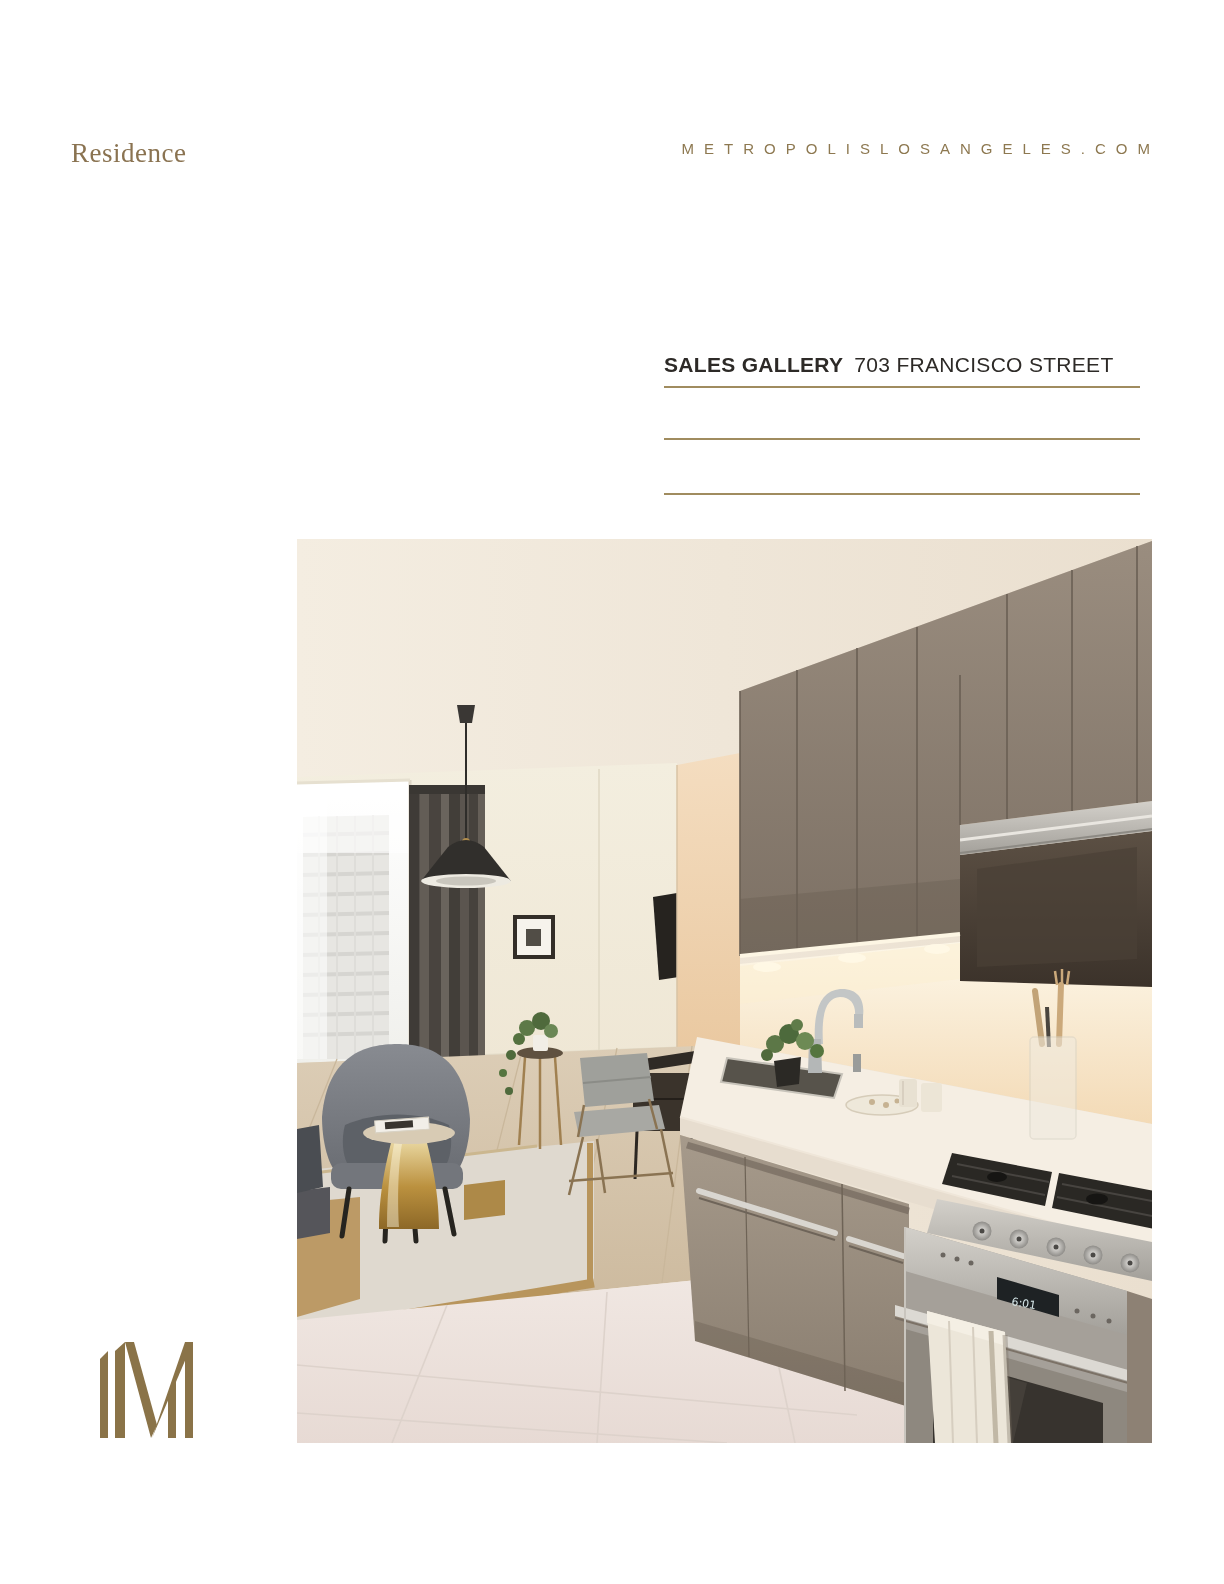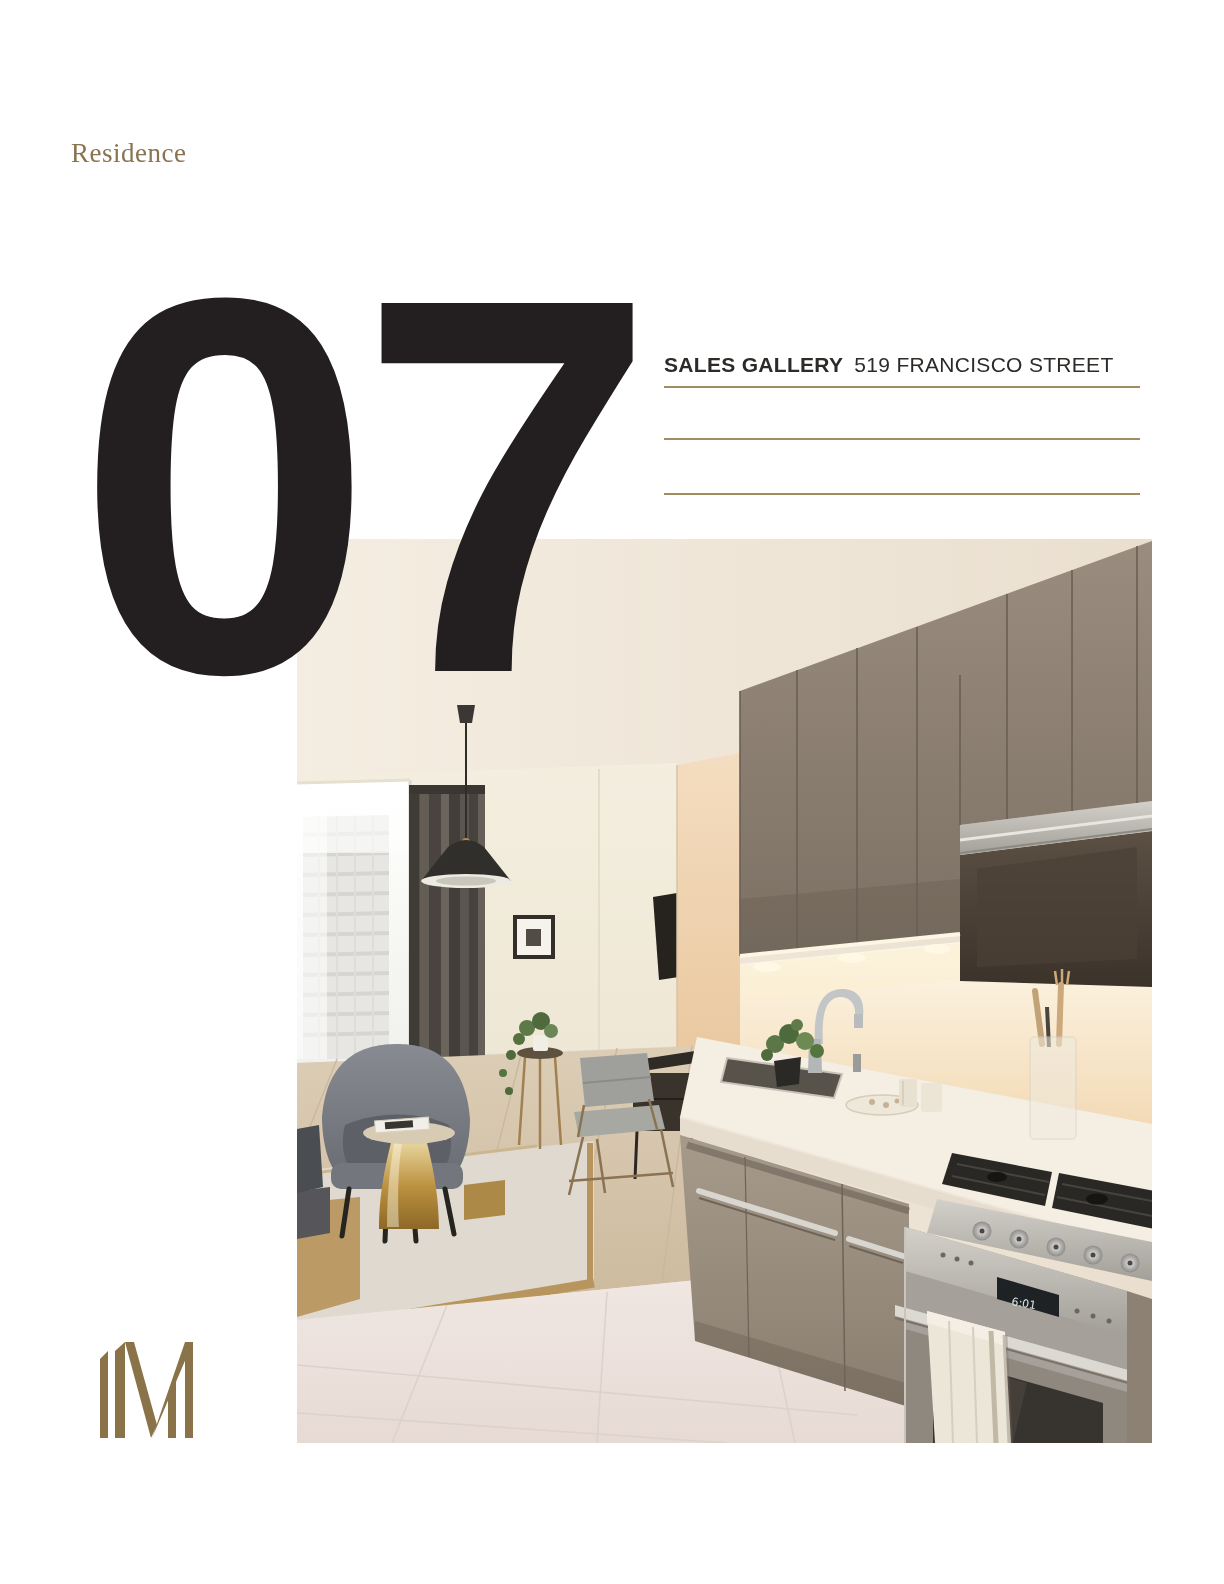--- a/index.html
+++ b/index.html
@@ -51,22 +51,22 @@
     position:absolute;left:100px;top:1342px;width:96px;height:96px;z-index:6;
   }
 </style>
 </head>
 <body>
 
 <div class="page">
 
   <div class="residence">Residence</div>
 
-
-  <div class="unit-number">07</div>
+  <div class="website">METROPOLISLOSANGELES.COM</div>
+
 
   <div class="photo-wrap">
     <svg viewBox="0 0 855 904" xmlns="http://www.w3.org/2000/svg">
       <defs>
         <linearGradient id="ceilGrad" x1="0" y1="0" x2="1" y2="0">
           <stop offset="0" stop-color="#f4ede1"></stop>
             <stop offset="1" stop-color="#eadfcf"></stop>
         </linearGradient>
         <linearGradient id="wallGrad" x1="0" y1="0" x2="0" y2="1">
           <stop offset="0" stop-color="#f3eedf"></stop>
@@ -437,21 +437,21 @@
         <line x1="169" y1="184" x2="169" y2="300" stroke="#2f2d2a" stroke-width="2"></line>
         <circle cx="169" cy="303" r="4" fill="#b08c4c"></circle>
         <path d="M151,308 Q169,294 187,308 L214,342 L124,342 Z" fill="#312f2c"></path>
         <ellipse cx="169" cy="342" rx="45" ry="7" fill="#edeae1"></ellipse>
         <ellipse cx="169" cy="342" rx="30" ry="4.5" fill="#c9c6bd"></ellipse>
       </g>
     </svg>
   </div>
 
   <div class="contact">
-    <div class="contact-row row1"><span class="lbl">SALES GALLERY</span><span class="val">519 FRANCISCO STREET</span></div>
+    <div class="contact-row row1"><span class="lbl">SALES GALLERY</span><span class="val">703 FRANCISCO STREET</span></div>
     <div class="rule rule1"></div>
     <div class="rule rule2"></div>
     <div class="rule rule3"></div>
   </div>
 
   <div class="logo">
     <svg viewBox="0 0 96 96" width="96" height="96" xmlns="http://www.w3.org/2000/svg">
       <g fill="#8a7348">
         <polygon points="0,17 8,9 8,96 0,96"></polygon>
         <polygon points="15,9 25,0 25,96 15,96"></polygon>

